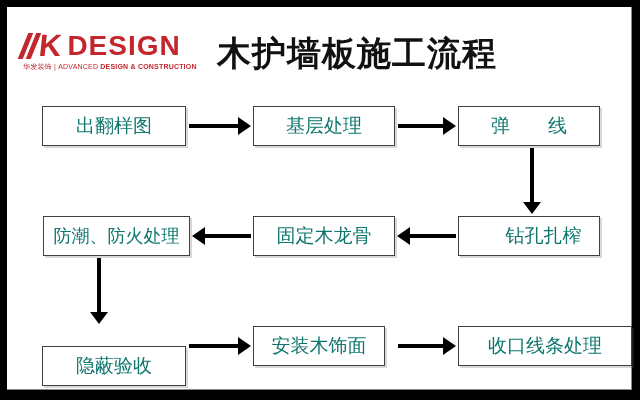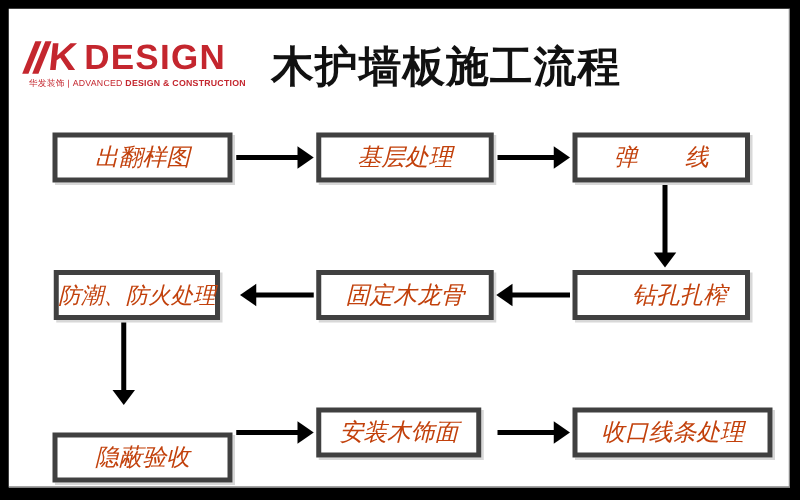--- a/index.html
+++ b/index.html
@@ -16,24 +16,24 @@
   .stripe { width:5px; height:26px; background:var(--brand); transform:skewX(-22deg); margin-right:3px; }
   .stripe.s2 { height:26px; }
   .k-letter { font-size:31px; line-height:26px; font-weight:bold; color:var(--brand); transform:skewX(-6deg); }
   .brand-word { font-size:28px; line-height:26px; font-weight:bold; color:var(--brand); letter-spacing:1px; }
   .logo-tagline { margin-top:3px; font-size:7px; color:var(--brand); white-space:nowrap; letter-spacing:0.2px; }
   .logo-tagline .bold { font-weight:bold; }
 
   .page-title { position:absolute; left:198px; top:24px; font-size:34px; font-weight:700; color:#111; letter-spacing:1px; white-space:nowrap;margin-left:12px; }
 
   
-  .node { position:absolute; height:40px; background:#fff; border:4px solid #404040;
+  .node { position:absolute; height:40px; background:#fff; border:1px solid #404040;
           box-shadow:2px 2px 0 rgba(100,100,100,0.25);
           display:flex; align-items:center; justify-content:center;
-          font-size:19px; color:#c2410c; white-space:nowrap;font-style:italic; }
+          font-size:19px; color:#0f766e; white-space:nowrap; }
 
   
   .arrow-r, .arrow-l { position:absolute; height:0; }
   .arrow-r::before { content:""; position:absolute; left:0; top:-2px; height:4px; width:calc(100% - 12px); background:#000; }
   .arrow-r::after  { content:""; position:absolute; right:0; top:-9px; width:0; height:0;
                      border-left:13px solid #000; border-top:9px solid transparent; border-bottom:9px solid transparent; }
   .arrow-l::before { content:""; position:absolute; right:0; top:-2px; height:4px; width:calc(100% - 12px); background:#000; }
   .arrow-l::after  { content:""; position:absolute; left:0; top:-9px; width:0; height:0;
                      border-right:13px solid #000; border-top:9px solid transparent; border-bottom:9px solid transparent; }
   .arrow-v { position:absolute; width:0; }
@@ -65,27 +65,27 @@
     </div>
 
     <div class="page-title">木护墙板施工流程</div>
 
   </div>
 
   <div class="node" style="left:42px;  top:106px; width:144px;">出翻样图</div>
   <div class="node" style="left:253px; top:106px; width:142px;">基层处理</div>
   <div class="node" style="left:458px; top:106px; width:142px;">弹　　线</div>
 
-  <div class="node" style="left:43px;  top:216px; width:133px; font-size:18px;">防潮、防火处理</div>
+  <div class="node" style="left:43px;  top:216px; width:147px; font-size:18px;">防潮、防火处理</div>
   <div class="node" style="left:253px; top:216px; width:142px;">固定木龙骨</div>
   <div class="node" style="left:458px; top:216px; width:142px;padding-left:29px;">钻孔扎榨</div>
 
   <div class="node" style="left:42px;  top:326px; width:144px;margin-top:20px;">隐蔽验收</div>
   <div class="node" style="left:253px; top:326px; width:132px;">安装木饰面</div>
-  <div class="node" style="left:458px; top:326px; width:160px;">收口线条处理</div>
+  <div class="node" style="left:458px; top:326px; width:174px;">收口线条处理</div>
 
   <div class="arrow-r" style="left:189px; top:126px; width:62px;"></div>
   <div class="arrow-r" style="left:398px; top:126px; width:58px;"></div>
 
   <div class="arrow-v" style="left:532px; top:148px; height:66px;"></div>
 
   <div class="arrow-l" style="left:192px; top:236px; width:59px;"></div>
   <div class="arrow-l" style="left:397px; top:236px; width:59px;"></div>
 
   <div class="arrow-v" style="left:99px; top:258px; height:66px;"></div>

